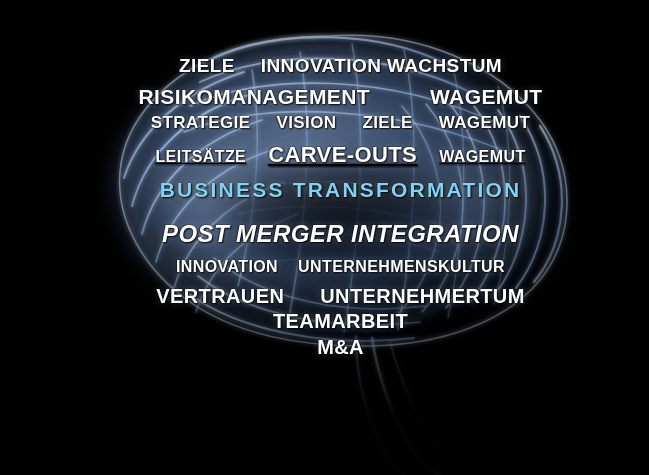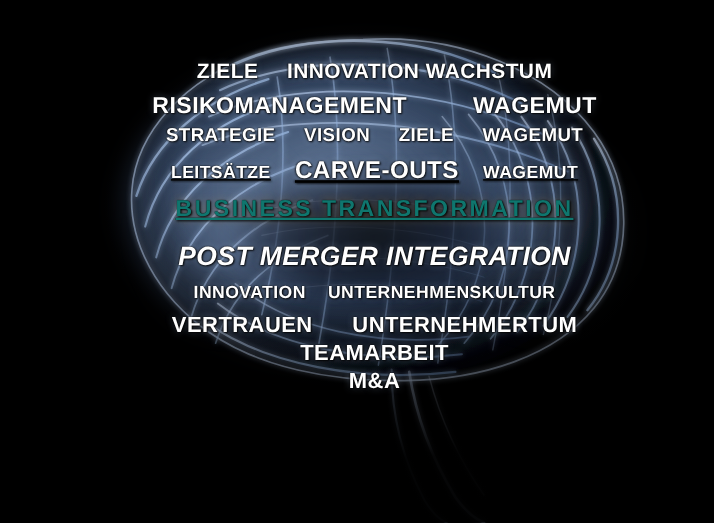--- a/index.html
+++ b/index.html
@@ -100,27 +100,26 @@
     color: #ffffff;
     font-weight: bold;
     letter-spacing: 0.4px;
     text-shadow:
        0 0 1px rgba(0,0,0,0.85),
        1px 1px 2px rgba(0,0,0,0.9),
       -1px 0 2px rgba(0,0,0,0.55),
        0 0 7px rgba(190,215,255,0.35);
   }
   .word.accent {
-    color: #0f766e;
+    color: #7dd3fc;
     letter-spacing: 2.2px;
     text-shadow:
        0 0 1px rgba(0,0,0,0.9),
        1px 1px 2px rgba(0,0,0,0.95),
        0 0 8px rgba(217,154,40,0.30);
-    text-decoration: underline;
   }
 
   
   #row-1 { top: 55px; }
   #row-2 { top: 85px; }
   #row-3 { top: 113px; }
   #row-4 { top: 142px; text-decoration: underline; }
   #row-5 { top: 178px; }
   #row-6 { top: 220px; font-style: italic; }
   #row-7 { top: 258px; justify-content: center; }

